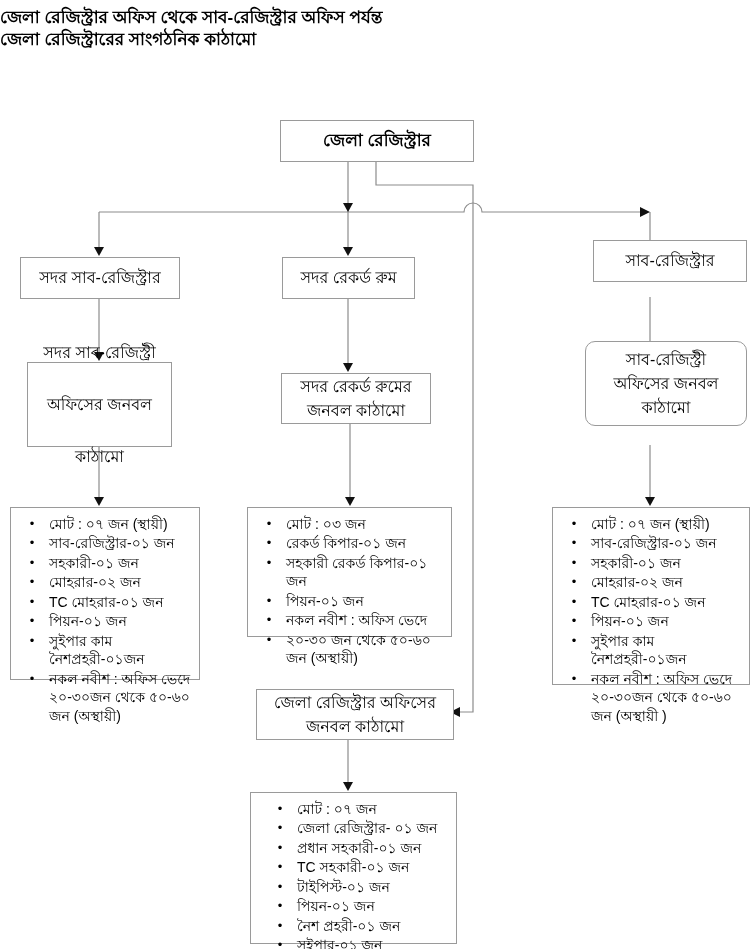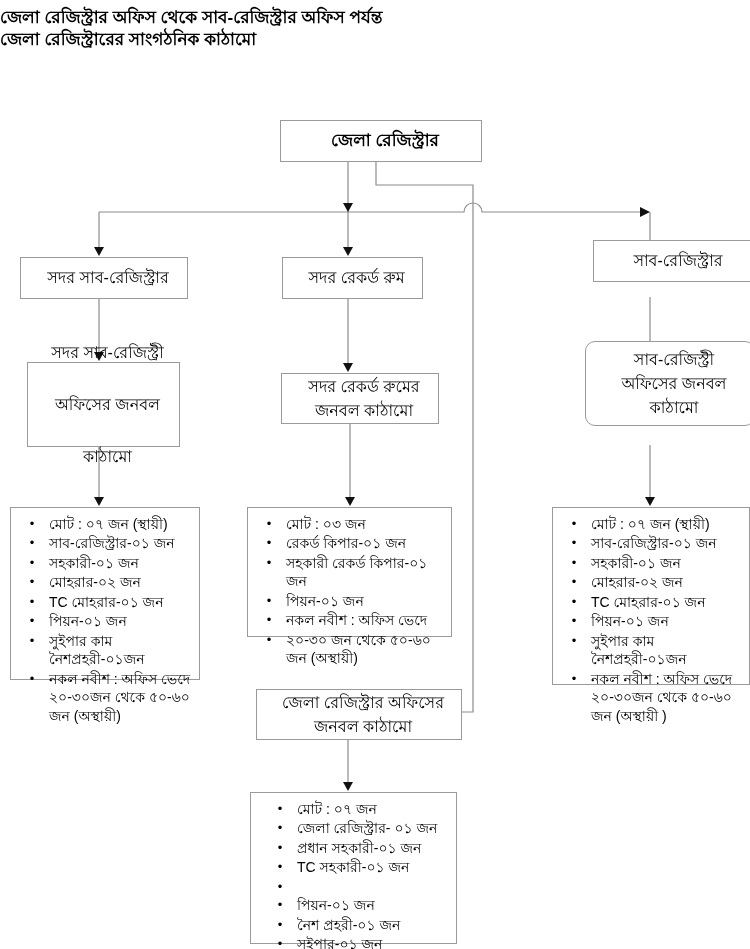--- a/index.html
+++ b/index.html
@@ -8,21 +8,21 @@
     font-family:"Liberation Sans","DejaVu Sans",sans-serif;color:#000;
     overflow:hidden;
   }
   .connectors{position:absolute;left:0;top:0;width:750px;height:949px;pointer-events:none;}
   .title{position:absolute;left:0;width:750px;text-align:left;font-weight:bold;font-size:17px;line-height:22px;}
   .t1{top:7px;}
   .t2{top:29px;}
   .box{
     position:absolute;border:1px solid #9a9a9a;background:#fff;
     display:flex;flex-direction:column;align-items:center;justify-content:center;
-    text-align:center;font-size:16px;line-height:24px;padding-left:8px;
+    text-align:center;font-size:16px;line-height:24px;
   }
   .root{left:280px;top:120px;width:192px;height:40px;font-size:17px;font-weight:600;}
   .l2{left:20px;top:257px;width:158px;height:40px;}
   .c2{left:282px;top:257px;width:131px;height:40px;}
   .r2{left:593px;top:240px;width:152px;height:40px;}
   .l3{left:27px;top:362px;width:143px;height:83px;gap:28px;}
   .c3{left:281px;top:373px;width:148px;height:49px;}
   .r3{left:585px;top:341px;width:160px;height:83px;border-radius:10px;}
   .bot{left:250px;top:689px;width:196px;height:49px;margin-left:6px;}
   .listbox{
@@ -219,20 +219,21 @@
         <li>
           <span class="bullet">•</span>
           <span class="itext">প্রধান সহকারী-০১ জন</span>
         </li>
         <li>
           <span class="bullet">•</span>
           <span class="itext">TC সহকারী-০১ জন</span>
         </li>
         <li>
           <span class="bullet">•</span>
+          <span class="itext">টাইপিস্ট-০১ জন</span>
         </li>
         <li>
           <span class="bullet">•</span>
           <span class="itext">পিয়ন-০১ জন</span>
         </li>
         <li>
           <span class="bullet">•</span>
           <span class="itext">নৈশ প্রহরী-০১ জন</span>
         </li>
         <li>

